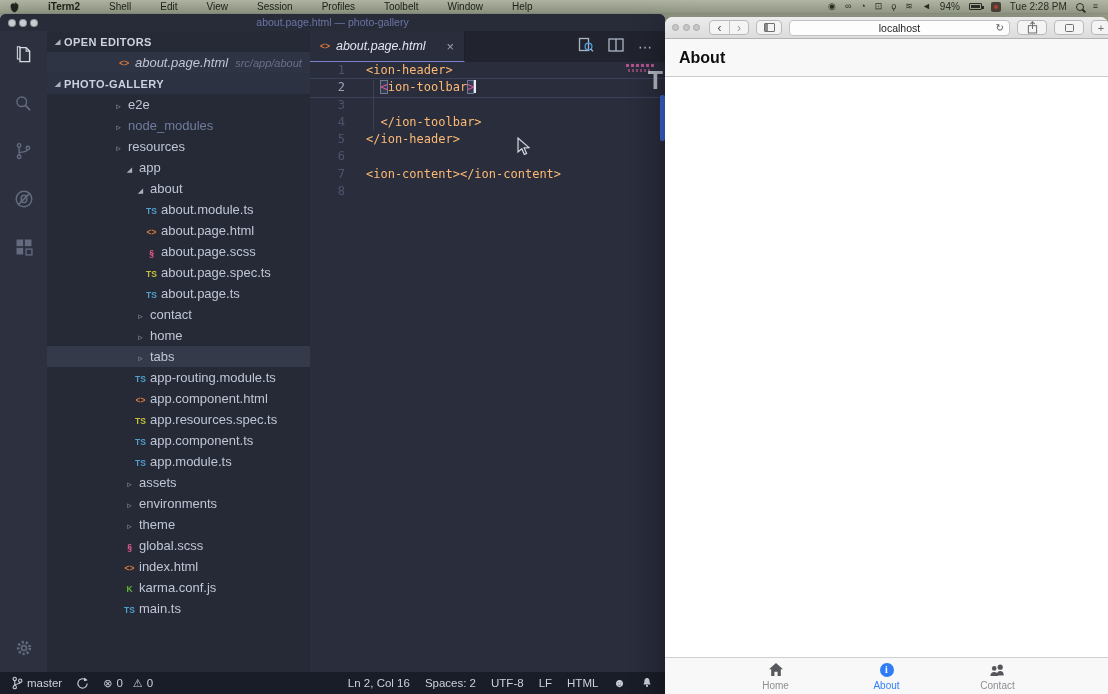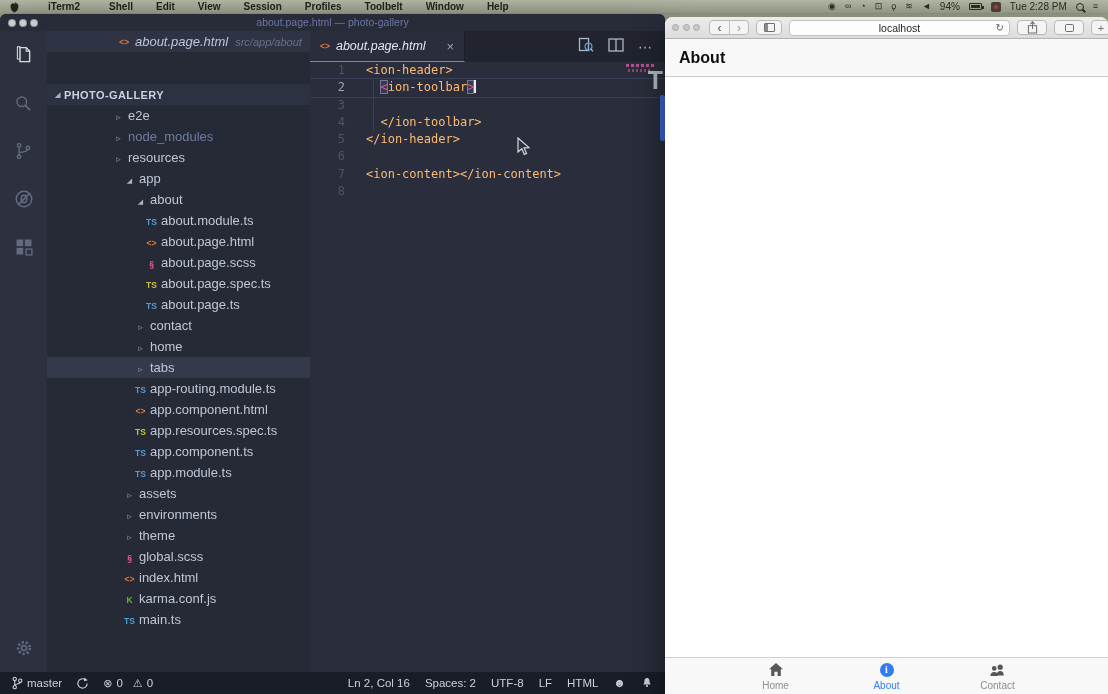--- a/index.html
+++ b/index.html
@@ -38,21 +38,21 @@
   .activitybar { width:47px; flex:none; background:#2c303f; display:flex; flex-direction:column; align-items:center; }
   .act-icon { width:47px; height:48px; display:flex; align-items:center; justify-content:center; color:#646b7e; }
   .act-icon.active { color:#d6dae3; }
   .act-icon svg { stroke:currentColor; fill:none; stroke-width:1.6; }
   .act-gear { margin-top:auto; }
 
   .sidebar { width:263px; flex:none; background:#262a37; color:#bfc6d6; font-size:13px; overflow:hidden; }
   .sb-title { height:32px; line-height:32px; padding-left:18px; font-size:11px; letter-spacing:.8px; color:#8f97ab; }
   .sb-sec-header { height:21px; display:flex; align-items:center; padding-left:5px; font-size:11px; font-weight:bold; letter-spacing:.4px; color:#ccd2e0; }
   .sb-sec-header .twisty { width:12px; text-align:center; font-size:7px; color:#aab0bf; }
-  .sec-pg { background:#2d3242;margin-top:32px; }
+  .sec-pg { background:#2d3242; }
   .oe-item { height:21px; display:flex; align-items:center; padding-left:72px; background:#2f3445; font-style:italic; }
   .oe-item .ficon { margin-right:6px; }
   .oe-path { margin-left:7px; font-size:11px; color:#687089; }
   .tree-row { height:21px; display:flex; align-items:center; }
   .tree-row.selected { background:#343a4a; }
   .tree-row .slot { width:19px; flex:none; text-align:center; }
   .twisty-c { font-size:9px; color:#8a91a3; }
   .twisty-e { font-size:7px; color:#aab0bf; }
   .ficon { font-family:"Liberation Sans", sans-serif; font-weight:bold; font-size:8.5px; letter-spacing:0; }
   .dim { color:#6f7d9c; }
@@ -140,21 +140,21 @@
 <body>
 
 <div class="menubar">
   <div class="mb-left">
     <span class="apple-logo">
       <svg width="9" height="11" viewBox="0 0 10 12">
           <path d="M5 2.6 C3.2 0.6 1 1.6 1 4.6 C1 8.4 3 11 5 11 C7 11 9 8.4 9 4.6 C9 1.6 6.8 0.6 5 2.6 Z M5 2.6 C5.2 1.2 6 .4 7 .2" fill="#22261c" stroke="#22261c" stroke-width="0.6"></path>
         </svg>
     </span>
     <span class="mb-app menu-item">iTerm2</span>
-    <span id="menu-items" style="display: inline-flex; gap: 7px; font-weight: bold;">
+    <span id="menu-items" style="display: inline-flex; gap: 13px;">
         <span class="menu-item">Shell</span>
         <span class="menu-item">Edit</span>
         <span class="menu-item">View</span>
         <span class="menu-item">Session</span>
         <span class="menu-item">Profiles</span>
         <span class="menu-item">Toolbelt</span>
         <span class="menu-item">Window</span>
         <span class="menu-item">Help</span>
       </span>
   </div>
@@ -225,20 +225,24 @@
       </span>
       <span class="act-icon act-gear">
         <svg width="20" height="20" viewBox="0 0 24 24">
             <circle cx="12" cy="12" r="7" stroke-width="3.2" stroke-dasharray="2.6 2.3"></circle>
             <circle cx="12" cy="12" r="3" stroke-width="2"></circle>
           </svg>
       </span>
     </div>
 
     <div class="sidebar">
+      <div class="sb-sec-header">
+        <span class="twisty">◢</span>
+        <span>OPEN EDITORS</span>
+      </div>
       <div class="oe-item">
         <span class="ficon" style="color:#de7a3a">&lt;&gt;</span>
         <span>about.page.html</span>
         <span class="oe-path">src/app/about</span>
       </div>
       <div class="sb-sec-header sec-pg">
         <span class="twisty">◢</span>
         <span>PHOTO-GALLERY</span>
       </div>
       <div id="tree">

